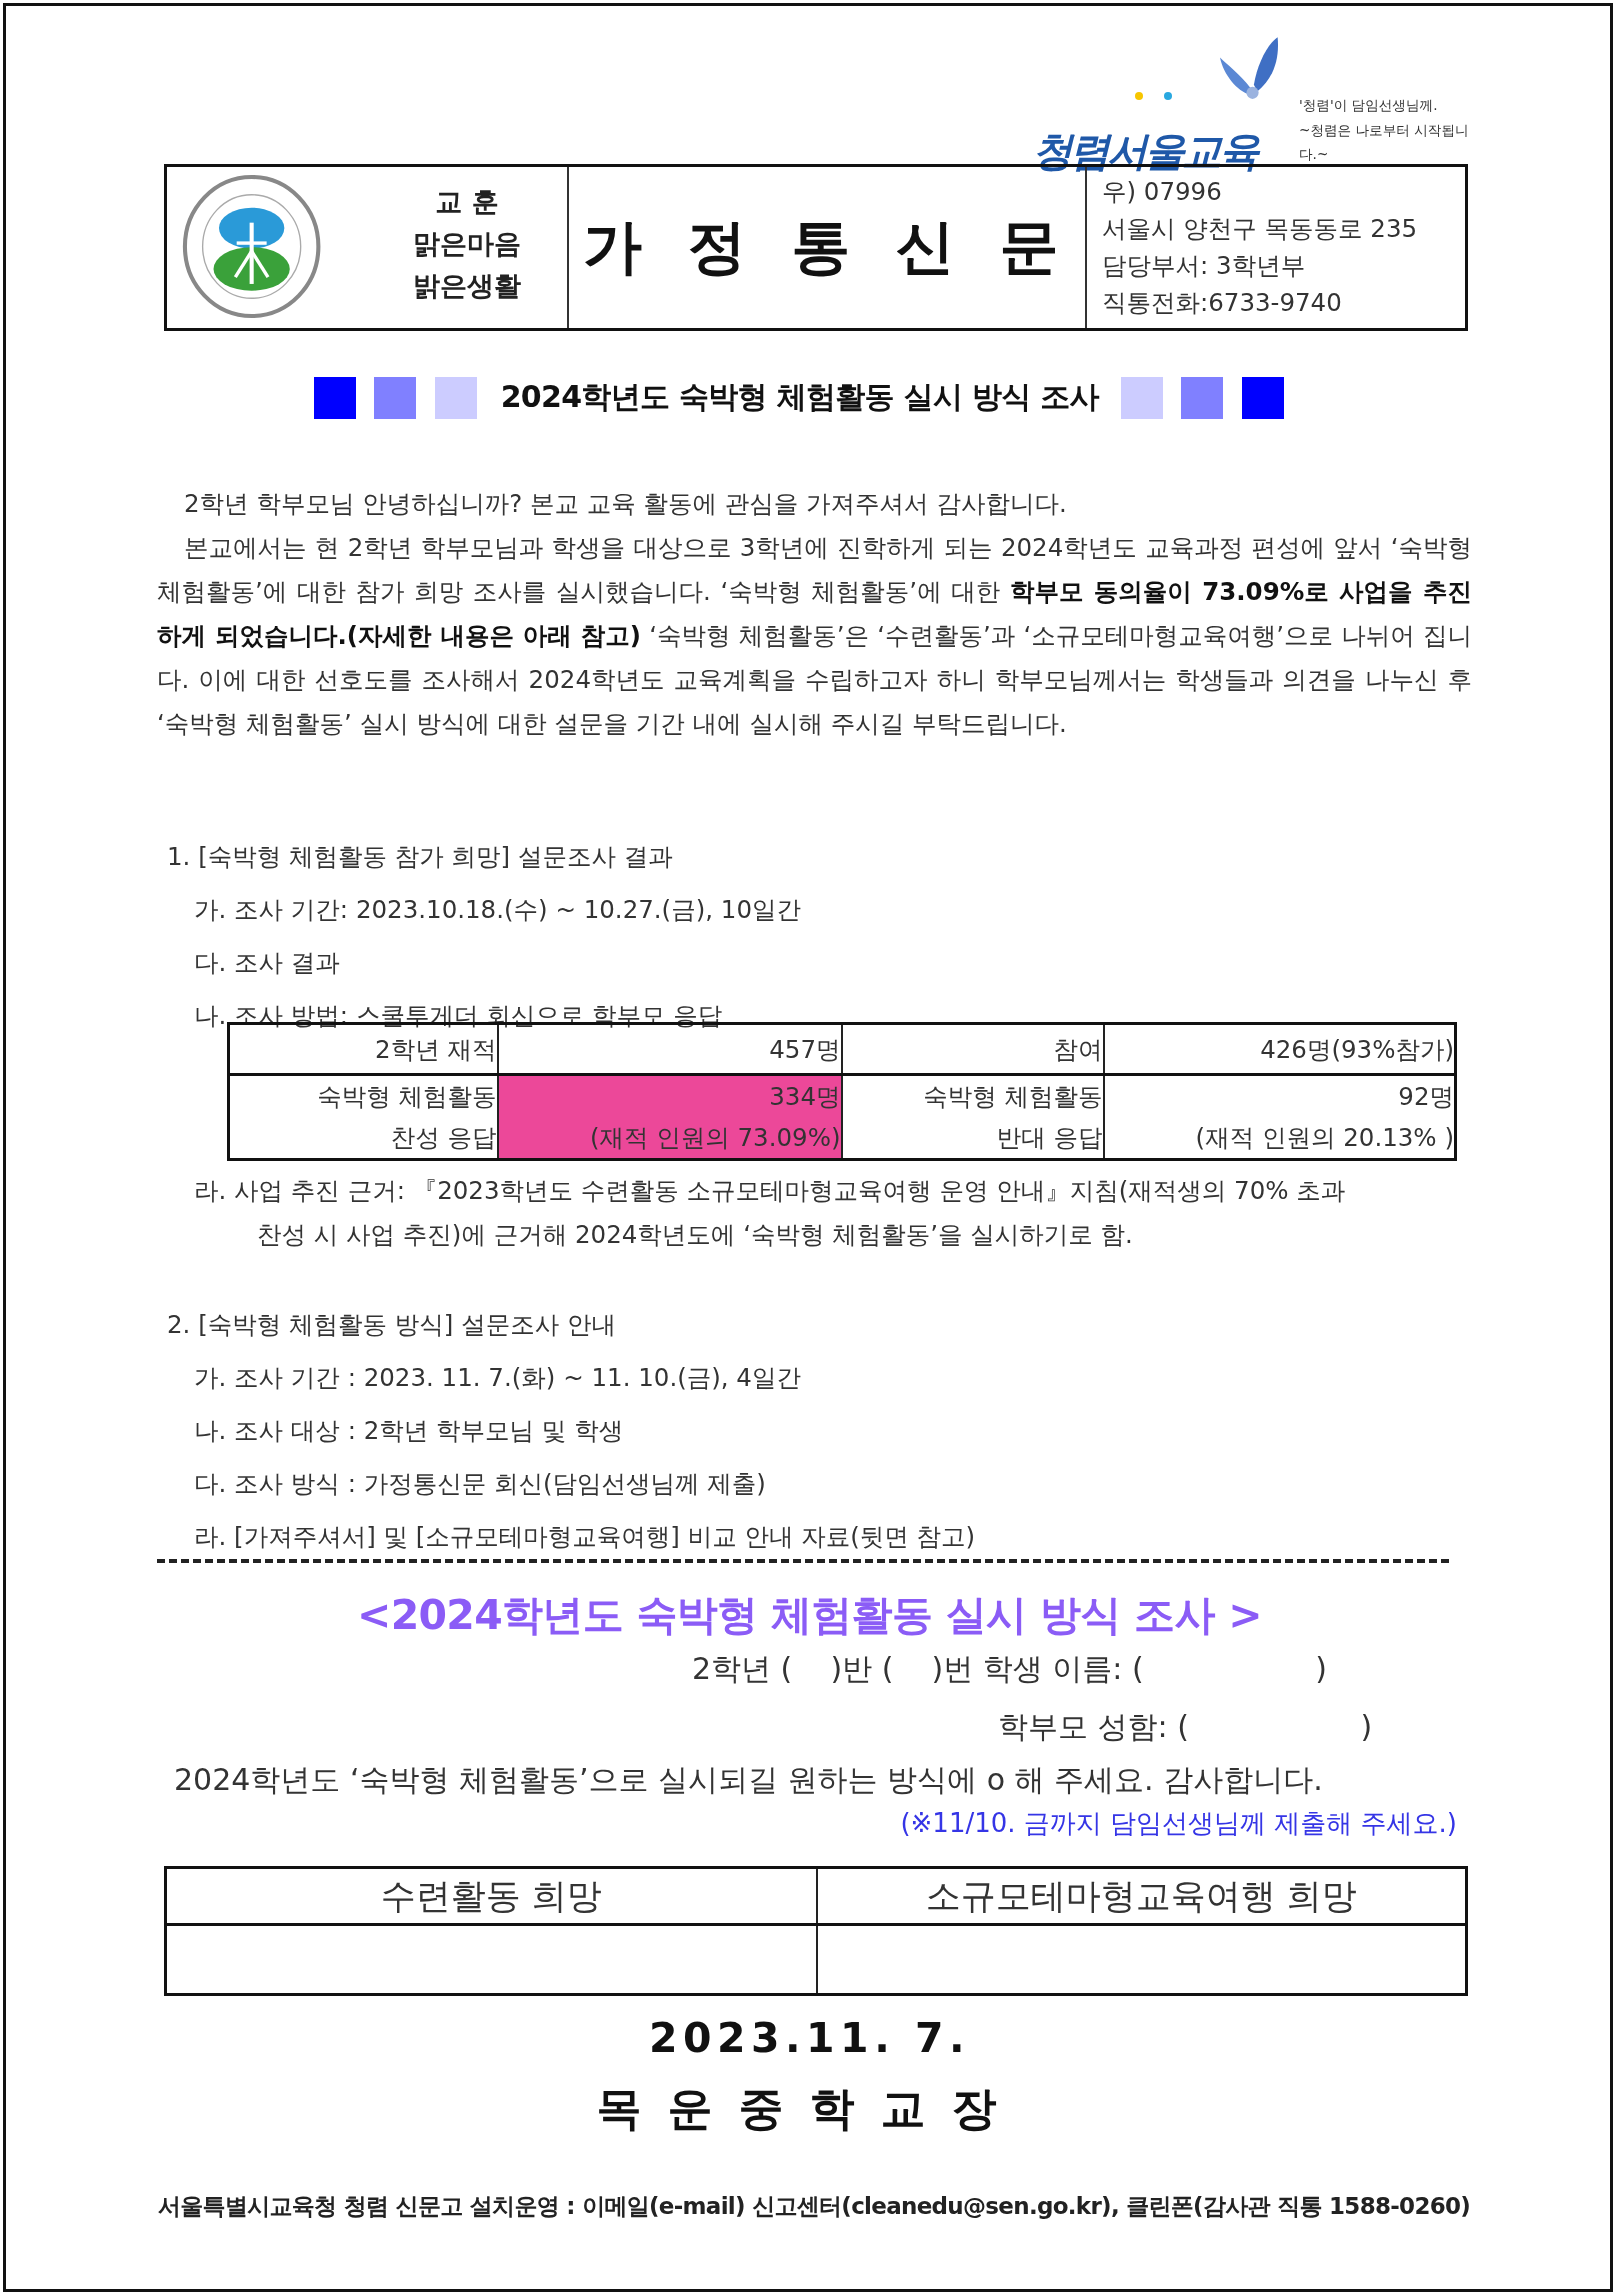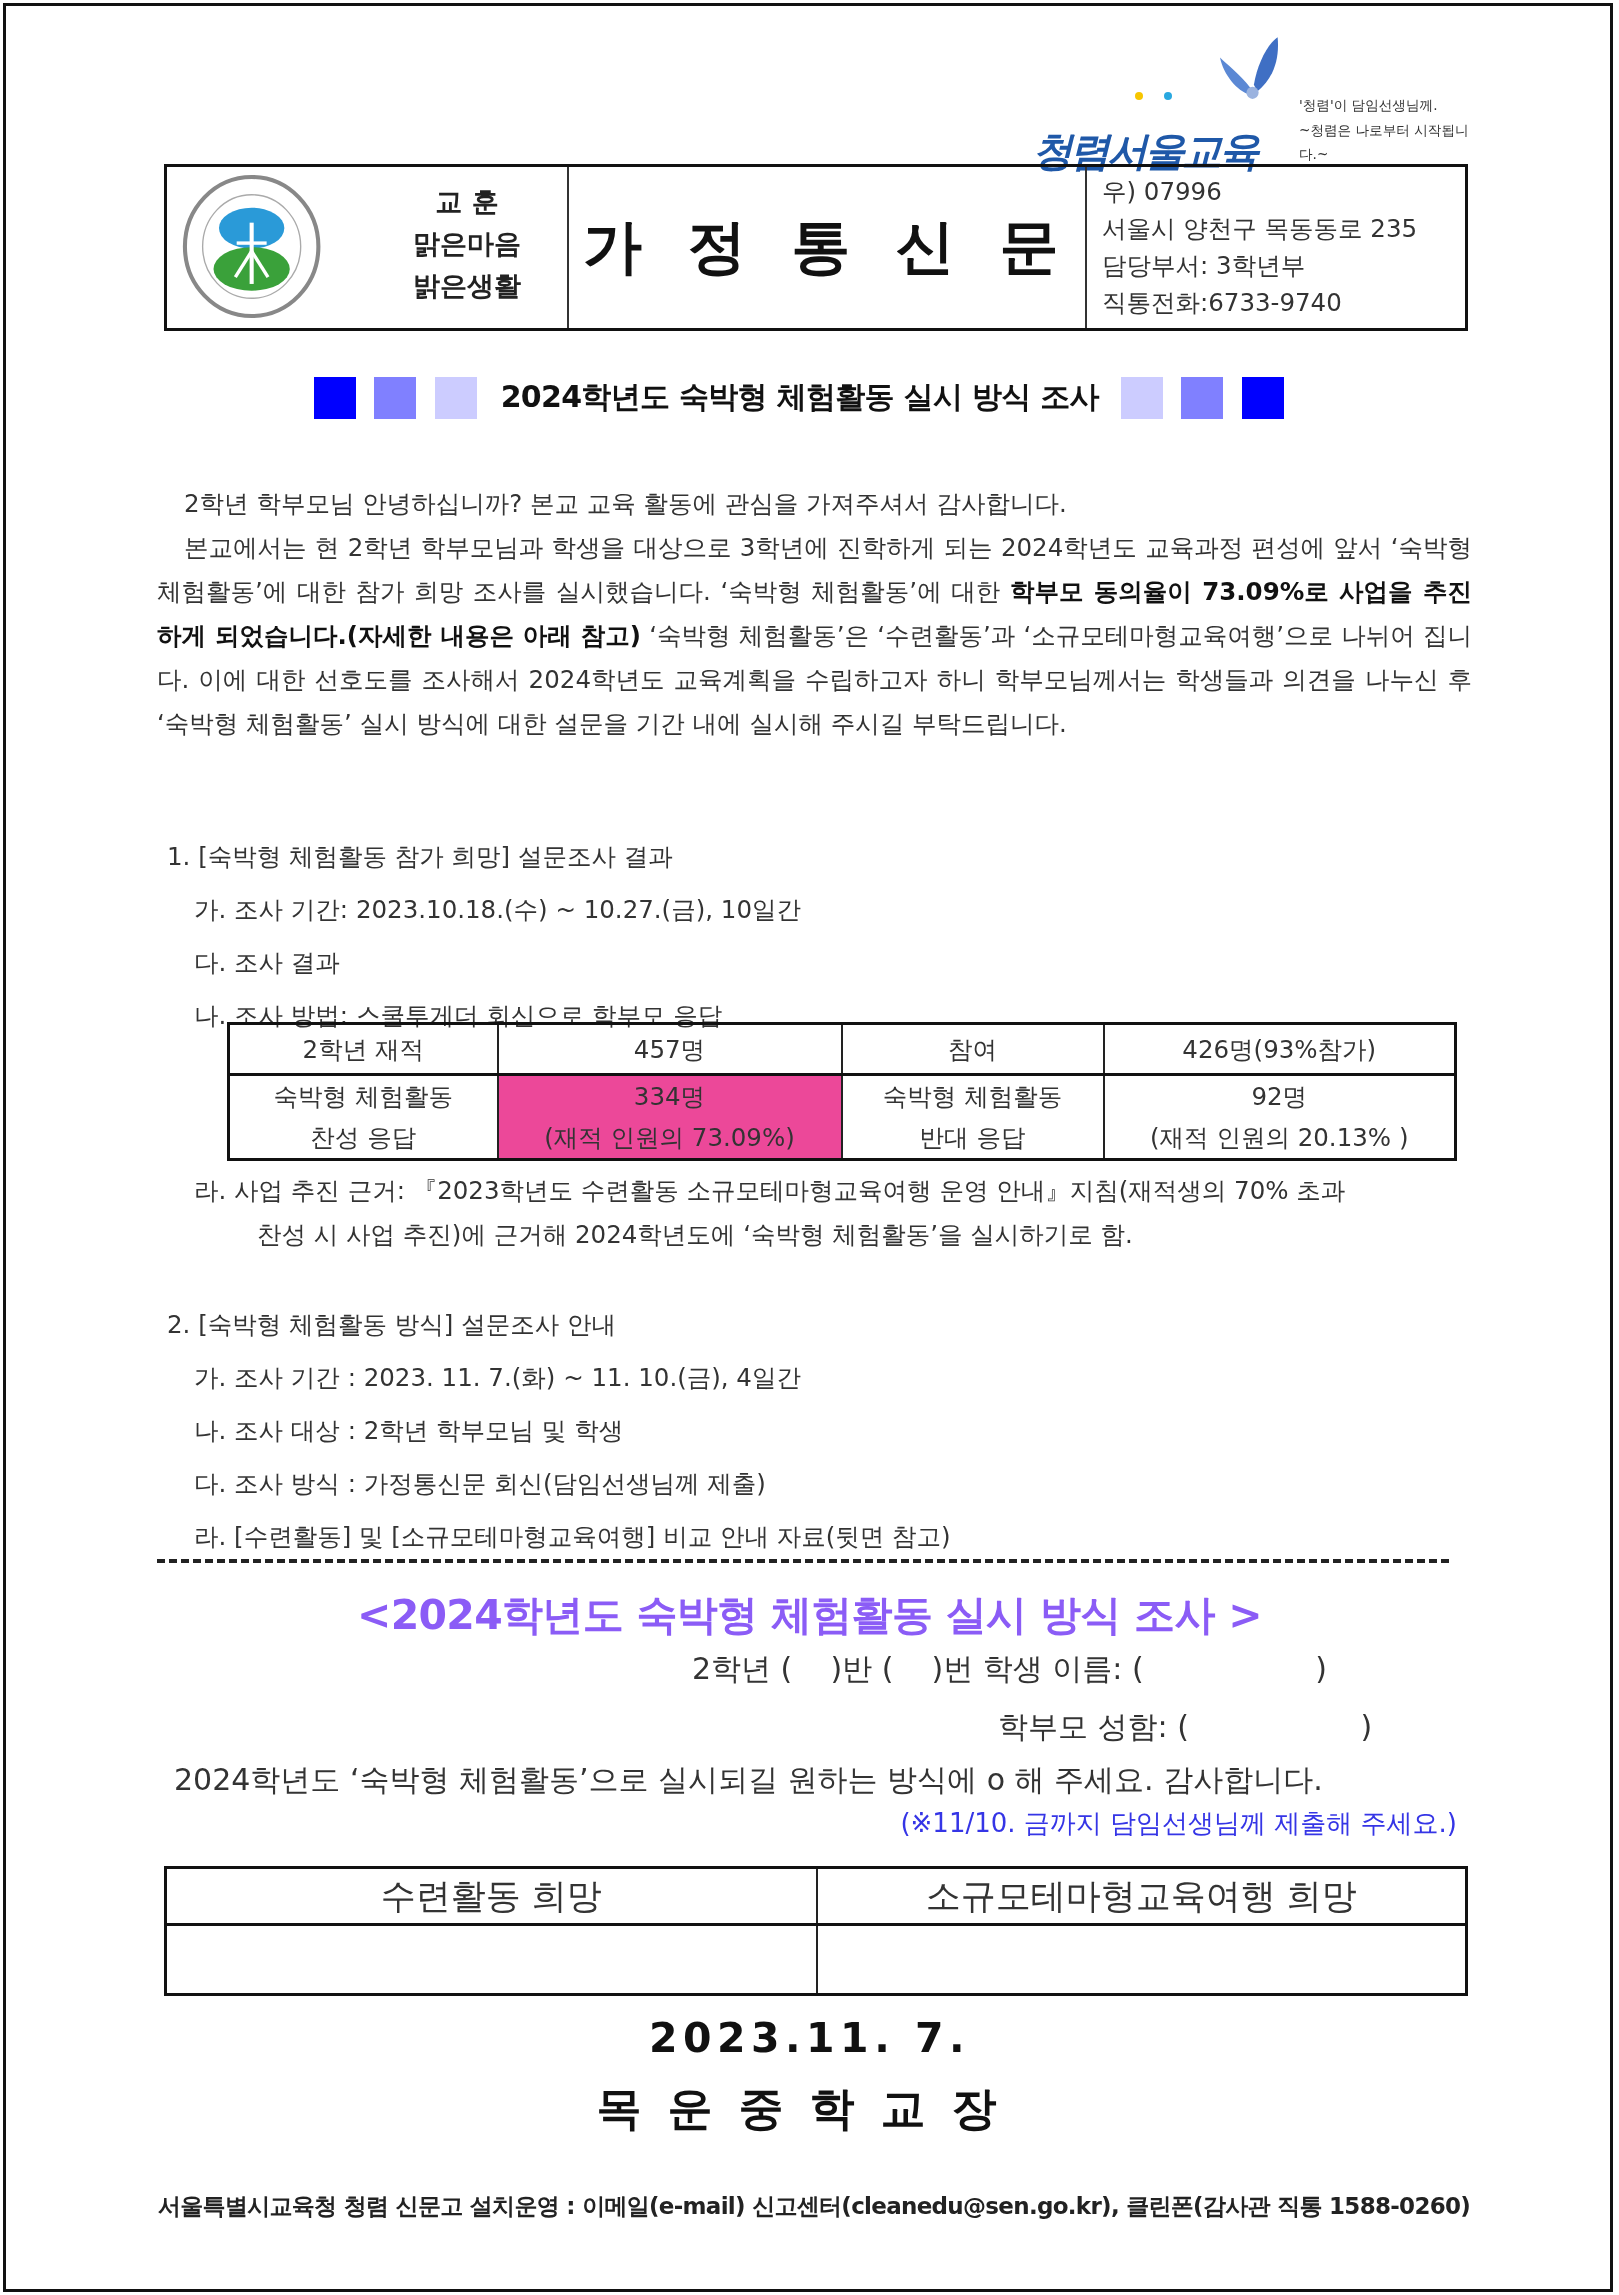--- a/index.html
+++ b/index.html
@@ -37,21 +37,21 @@
   .body-para { position: absolute; left: 157px; width: 1315px; font-size: 24.5px; line-height: 44px; color: #333; }
   .indent { padding-left: 27px; }
   b.strong { color: #111; }
 
   .list-block { position: absolute; left: 167px; width: 1315px; font-size: 24.5px; line-height: 43px; color: #333; }
   .sub { padding-left: 27px; margin-top: 10px; }
 
   
   .result-table { position: absolute; left: 227px; top: 1022px; width: 1230px; border-collapse: collapse;
                   font-size: 24.5px; color: #333; }
-  .result-table td { border: 2px solid #222; text-align: center; line-height: 41px; padding: 0; }
+  .result-table td { border: 2px solid #222; text-align: right; line-height: 41px; padding: 0; }
   .result-table { border: 3.4px solid #111; }
   .result-table tr.r1 td { height: 48px; border-bottom: 3.4px solid #111; }
   .result-table td.hl { background: #ec4899; }
 
   .note-block { position: absolute; left: 194px; top: 1169px; width: 1281px; font-size: 24.5px; line-height: 44px; color: #333; }
   .note-block .cont { padding-left: 63px; }
 
   .dashed { position: absolute; left: 157px; top: 1559px; width: 1292px; border-top: 4.1px dashed #222; }
 
   .form-title { position: absolute; left: 0; width: 1619px; top: 1588px; text-align: center;
@@ -182,21 +182,21 @@
 <div class="note-block">
   <div>라. 사업 추진 근거: 『2023학년도 수련활동 소규모테마형교육여행 운영 안내』지침(재적생의 70% 초과</div>
   <div class="cont">찬성 시 사업 추진)에 근거해 2024학년도에 ‘숙박형 체험활동’을 실시하기로 함.</div>
 </div>
 
 <div class="list-block" style="top:1303px">
   <div>2. [숙박형 체험활동 방식] 설문조사 안내</div>
   <div class="sub">가. 조사 기간 : 2023. 11. 7.(화) ~ 11. 10.(금), 4일간</div>
   <div class="sub">나. 조사 대상 : 2학년 학부모님 및 학생</div>
   <div class="sub">다. 조사 방식 : 가정통신문 회신(담임선생님께 제출)</div>
-  <div class="sub">라. [수련활동] 및 [소규모테마형교육여행] 비교 안내 자료(뒷면 참고)</div>
+  <div class="sub">라. [가져주셔서] 및 [소규모테마형교육여행] 비교 안내 자료(뒷면 참고)</div>
 </div>
 
 <div class="dashed"></div>
 
 <div class="form-title">&lt;2024학년도 숙박형 체험활동 실시 방식 조사 &gt;</div>
 <div class="form-line" style="left:692px; top:1649px">2학년 (    )반 (    )번 학생 이름: (                  )</div>
 <div class="form-line" style="left:998px; top:1707px">학부모 성함: (                  )</div>
 <div class="form-line" style="left:174px; top:1760px">2024학년도 ‘숙박형 체험활동’으로 실시되길 원하는 방식에 o 해 주세요. 감사합니다.</div>
 <div class="req-note">(※11/10. 금까지 담임선생님께 제출해 주세요.)</div>
 

